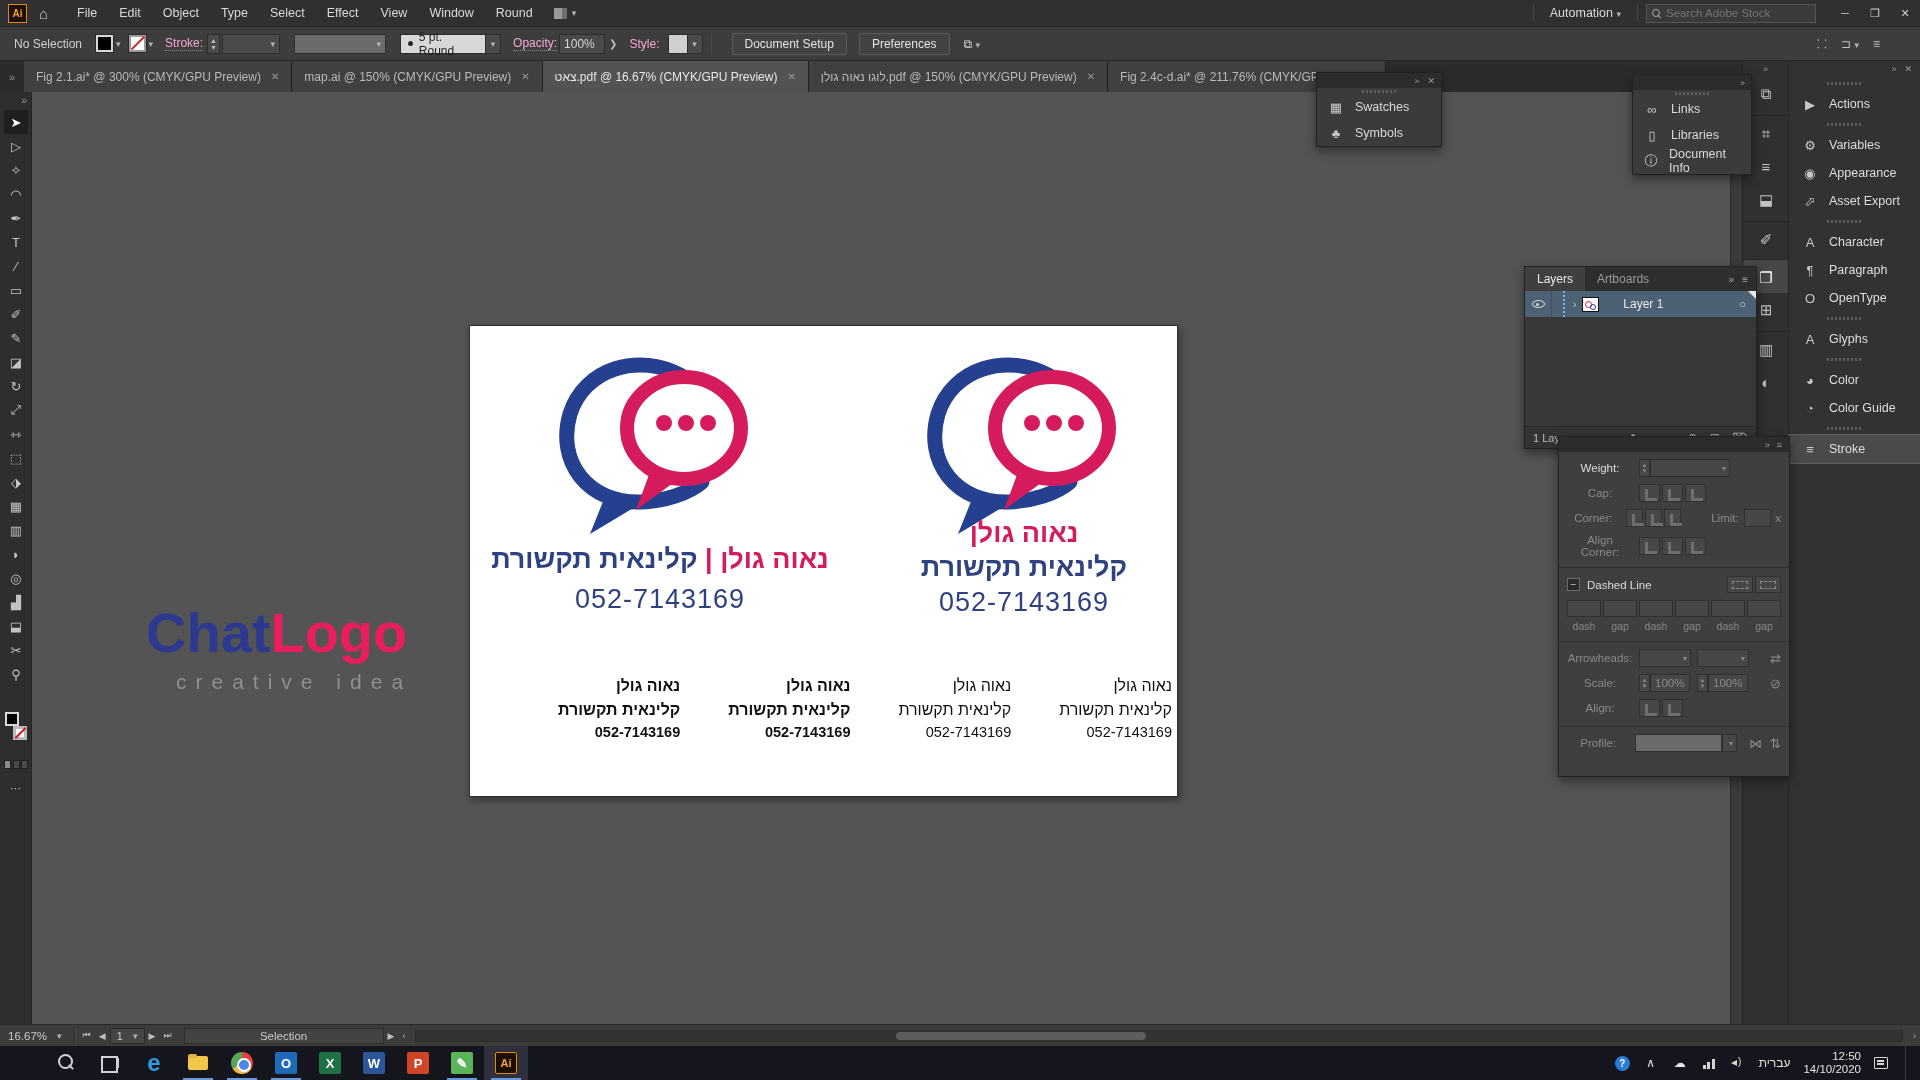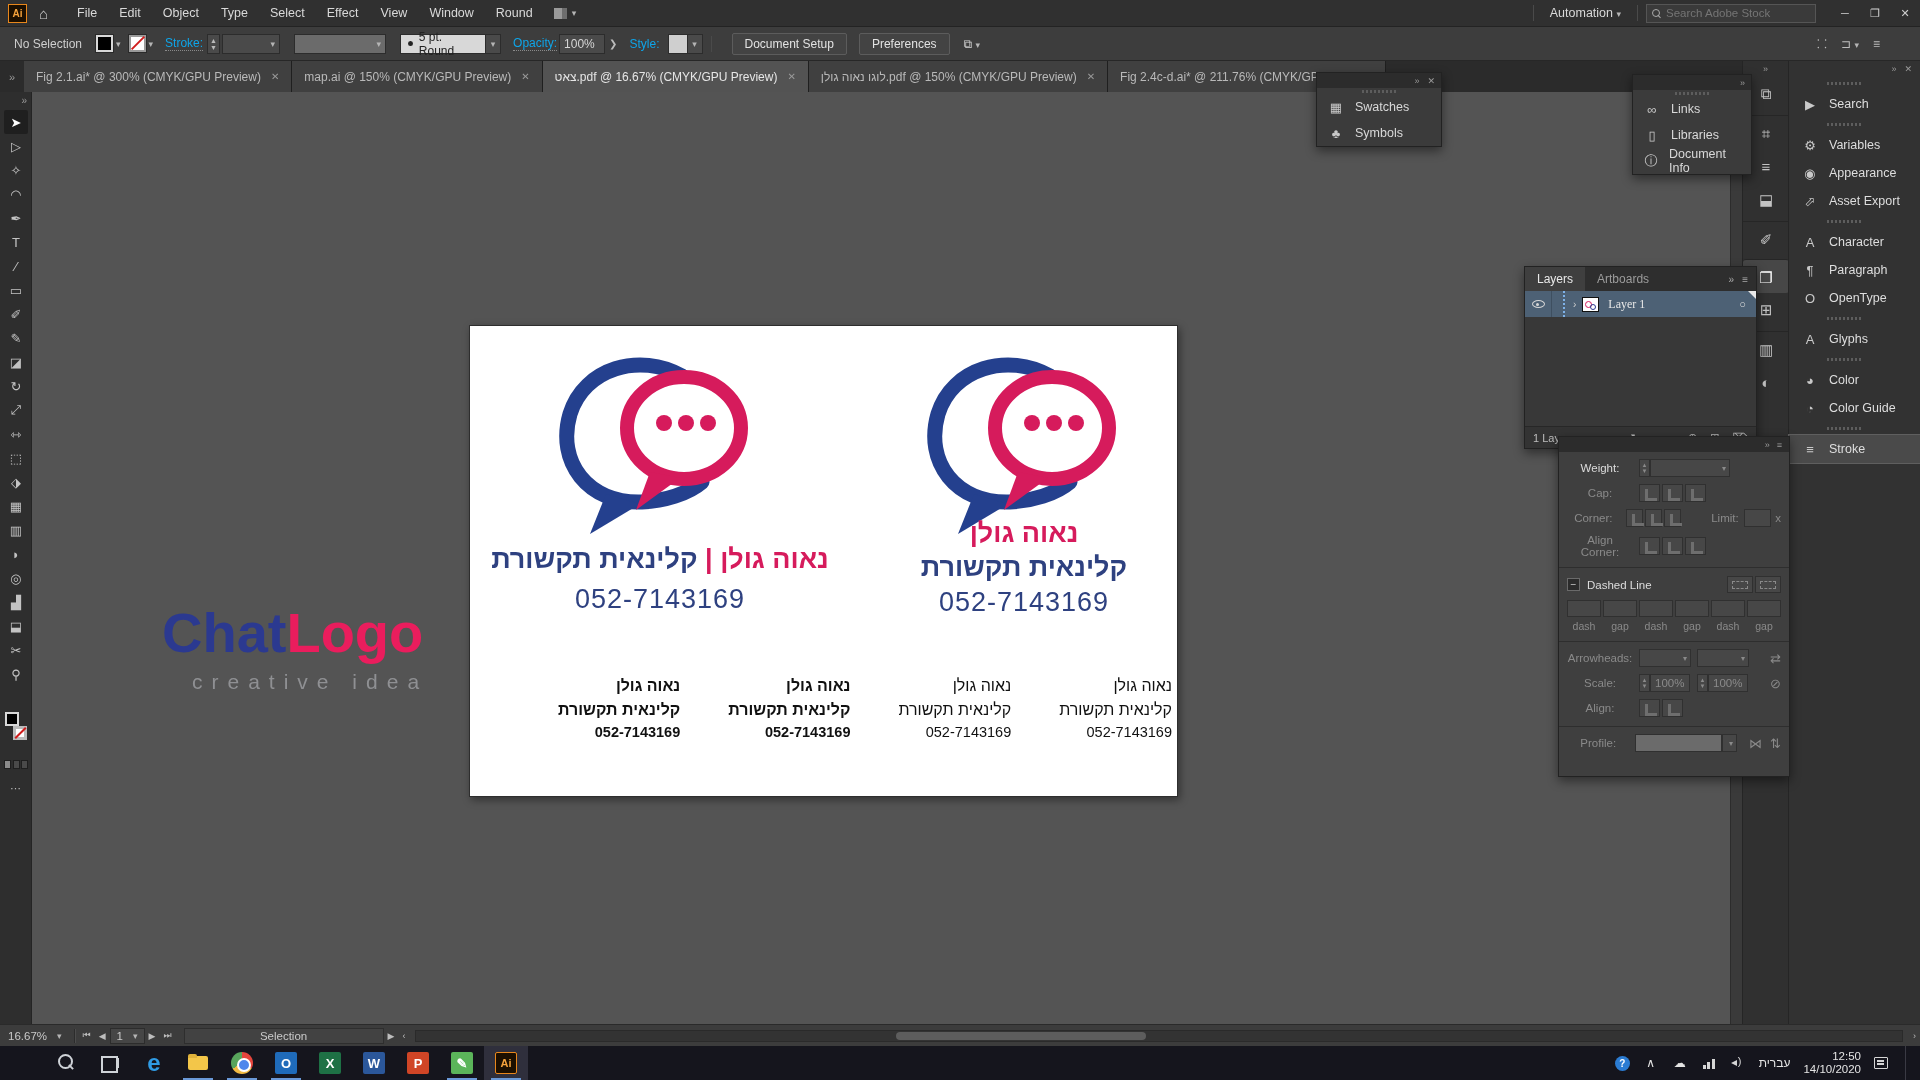--- a/index.html
+++ b/index.html
@@ -34,21 +34,21 @@
   .win-btn { width:30px; height:26px; display:flex; align-items:center; justify-content:center; color:#cfcfcf; font-size:11px; }
 
   
   #controlbar { left:0; top:27px; width:1920px; height:34px; background:#3d3d3d; border-bottom:1px solid #272727;
                 display:flex; align-items:center; font-size:12px; }
   #no-selection { margin-left:14px; color:#cfcfcf; width:74px; }
   .swatch-wrap { display:flex; align-items:center; margin-left:8px; gap:3px; }
   #fill-swatch { width:17px; height:17px; background:#000; border:2px solid #d8d8d8; outline:1px solid #2a2a2a; }
   #stroke-swatch { width:17px; height:17px; background:#fff; border:2px solid #9a9a9a; outline:1px solid #2a2a2a; position:relative; }
   #stroke-swatch::after { content:""; position:absolute; left:-2px; top:5px; width:18px; height:2px; background:#d01c1c; transform:rotate(-45deg); }
-  .dotted-label { color:#0ea5e9; border-bottom:1px dotted #8a8a8a; margin-left:12px; }
+  .dotted-label { color:#f9a8d4; border-bottom:1px dotted #8a8a8a; margin-left:12px; }
   .stepper { width:13px; height:20px; background:#4a4a4a; border:1px solid #2c2c2c; color:#bbb; font-size:7px;
              display:flex; flex-direction:column; align-items:center; justify-content:center; line-height:7px; margin-left:4px; }
   .dd-field { height:20px; background:#4a4a4a; border:1px solid #2c2c2c; display:flex; align-items:center;
               justify-content:flex-end; padding:0 4px; margin-left:2px; }
   #brush-dd { width:92px; height:20px; background:#6b6b6b; border:1px solid #2c2c2c; margin-left:14px;
               display:flex; align-items:center; justify-content:flex-end; padding:0 4px; }
   #brush-style { width:86px; height:20px; background:#d8d8d8; border:1px solid #2c2c2c; color:#222; margin-left:14px;
                  display:flex; align-items:center; gap:6px; padding:0 7px; }
   #brush-style .dot { width:5px; height:5px; border-radius:50%; background:#222; }
   .dd-btn { width:15px; height:20px; background:#4a4a4a; border:1px solid #2c2c2c; border-left:none;
@@ -98,21 +98,21 @@
   #stack-right { position:absolute; left:384px; top:190px; width:340px; text-align:center; }
   #stack-right .name { font-size:27px; font-weight:600; color:#d61b5c; line-height:34px; }
   #stack-right .title { font-size:27px; font-weight:600; color:#2e4180; line-height:34px; }
   #stack-right .phone { font-size:27px; color:#2e4180; font-weight:500; letter-spacing:1px; line-height:36px; }
   #card-footer { position:absolute; left:88px; top:348px; width:614px; display:flex; justify-content:space-between; }
   .footer-block { text-align:right; color:#111; }
   .footer-block .name { font-size:16px; line-height:24px; }
   .footer-block .title { font-size:16px; line-height:23px; }
   .footer-block .phone { font-size:14.5px; line-height:23px; direction:ltr; }
 
-  #paste-logo { position:absolute; left:130px; top:512px; }
+  #paste-logo { position:absolute; left:114px; top:512px; }
   #chatlogo-word { font-size:56px; font-weight:800; letter-spacing:0; line-height:58px; }
   #chatlogo-word .c1 { color:#2b3990; } #chatlogo-word .c2 { color:#ea1d5d; }
   #chatlogo-tag { font-size:21px; color:#8f9093; letter-spacing:9px; margin-left:30px; margin-top:8px; }
 
   
   #vscroll { left:1730px; top:92px; width:12px; height:932px; background:#3a3a3a; border-left:1px solid #2c2c2c; }
   #vscroll .thumb { position:absolute; left:2px; top:260px; width:8px; height:210px; background:#5d5d5d; border-radius:4px; }
 
   
   .fpanel { position:absolute; background:#3b3b3b; border:1px solid #222; box-shadow:0 4px 10px rgba(0,0,0,0.45); }
@@ -136,21 +136,21 @@
   #layers-tabs .menus { margin-left:auto; display:flex; align-items:center; gap:8px; padding-right:8px; color:#a9a9a9; font-size:10px; }
   #layer-row { position:relative; height:26px; background:#4d6175; display:flex; align-items:center; color:#e8e8e8; font-size:12px; }
   #layer-row .eye { width:26px; display:flex; justify-content:center; }
   .eye-ico { position:relative; width:13px; height:8px; border:1.3px solid #d6d6d6; border-radius:50%; }
   .eye-ico::after { content:""; position:absolute; left:3.5px; top:1.5px; width:3px; height:3px; border-radius:50%; background:#d6d6d6; }
   #layer-row .lockcol { width:14px; height:26px; border-left:1px solid #3e4f60; border-right:2px dotted #7fb2e8; }
   #layer-row .tw { color:#cfcfcf; font-size:10px; margin:0 6px 0 8px; }
   #layer-thumb { width:17px; height:15px; background:#fff; border:1px solid #111; position:relative; }
   #layer-thumb::before { content:""; position:absolute; left:2px; top:3px; width:5px; height:5px; border-radius:50%; border:1.5px solid #d61b5c; }
   #layer-thumb::after { content:""; position:absolute; left:7px; top:6px; width:4px; height:4px; border-radius:50%; border:1.5px solid #2b3990; }
-  #layer-name { margin-left:9px;font-family:Liberation Serif, serif; }
+  #layer-name { margin-left:24px; }
   #layer-target { margin-left:auto; margin-right:10px; font-size:11px; color:#dfdfdf; }
   #layer-corner { position:absolute; right:0; top:0; width:0; height:0; border-left:8px solid transparent; border-top:8px solid #e8e8e8; }
   #layers-body { height:109px; background:#383838; }
   #layers-foot { height:22px; background:#333; border-top:1px solid #272727; display:flex; align-items:center;
                  font-size:11px; color:#bdbdbd; padding:0 8px; gap:13px; }
   #layers-foot .spacer { flex:1; }
   .lf-ico { color:#b5b5b5; font-size:11px; }
 
   
   #stroke-panel { left:1558px; top:436px; width:232px; height:341px; background:#3f3f3f; border:1px solid #222;
@@ -497,21 +497,21 @@
 
   <div id="dock-labels" class="abs">
     <div class="head">
       <span>»</span>
       <span>✕</span>
     </div>
     <div>
 
     <div class="dock-item grip-before">
           <span class="fly-ico">▶</span>
-          <span>Search</span>
+          <span>Actions</span>
         </div>
         <div class="dock-item grip-before">
           <span class="fly-ico">⚙</span>
           <span>Variables</span>
         </div>
         <div class="dock-item">
           <span class="fly-ico">◉</span>
           <span>Appearance</span>
         </div>
         <div class="dock-item">

